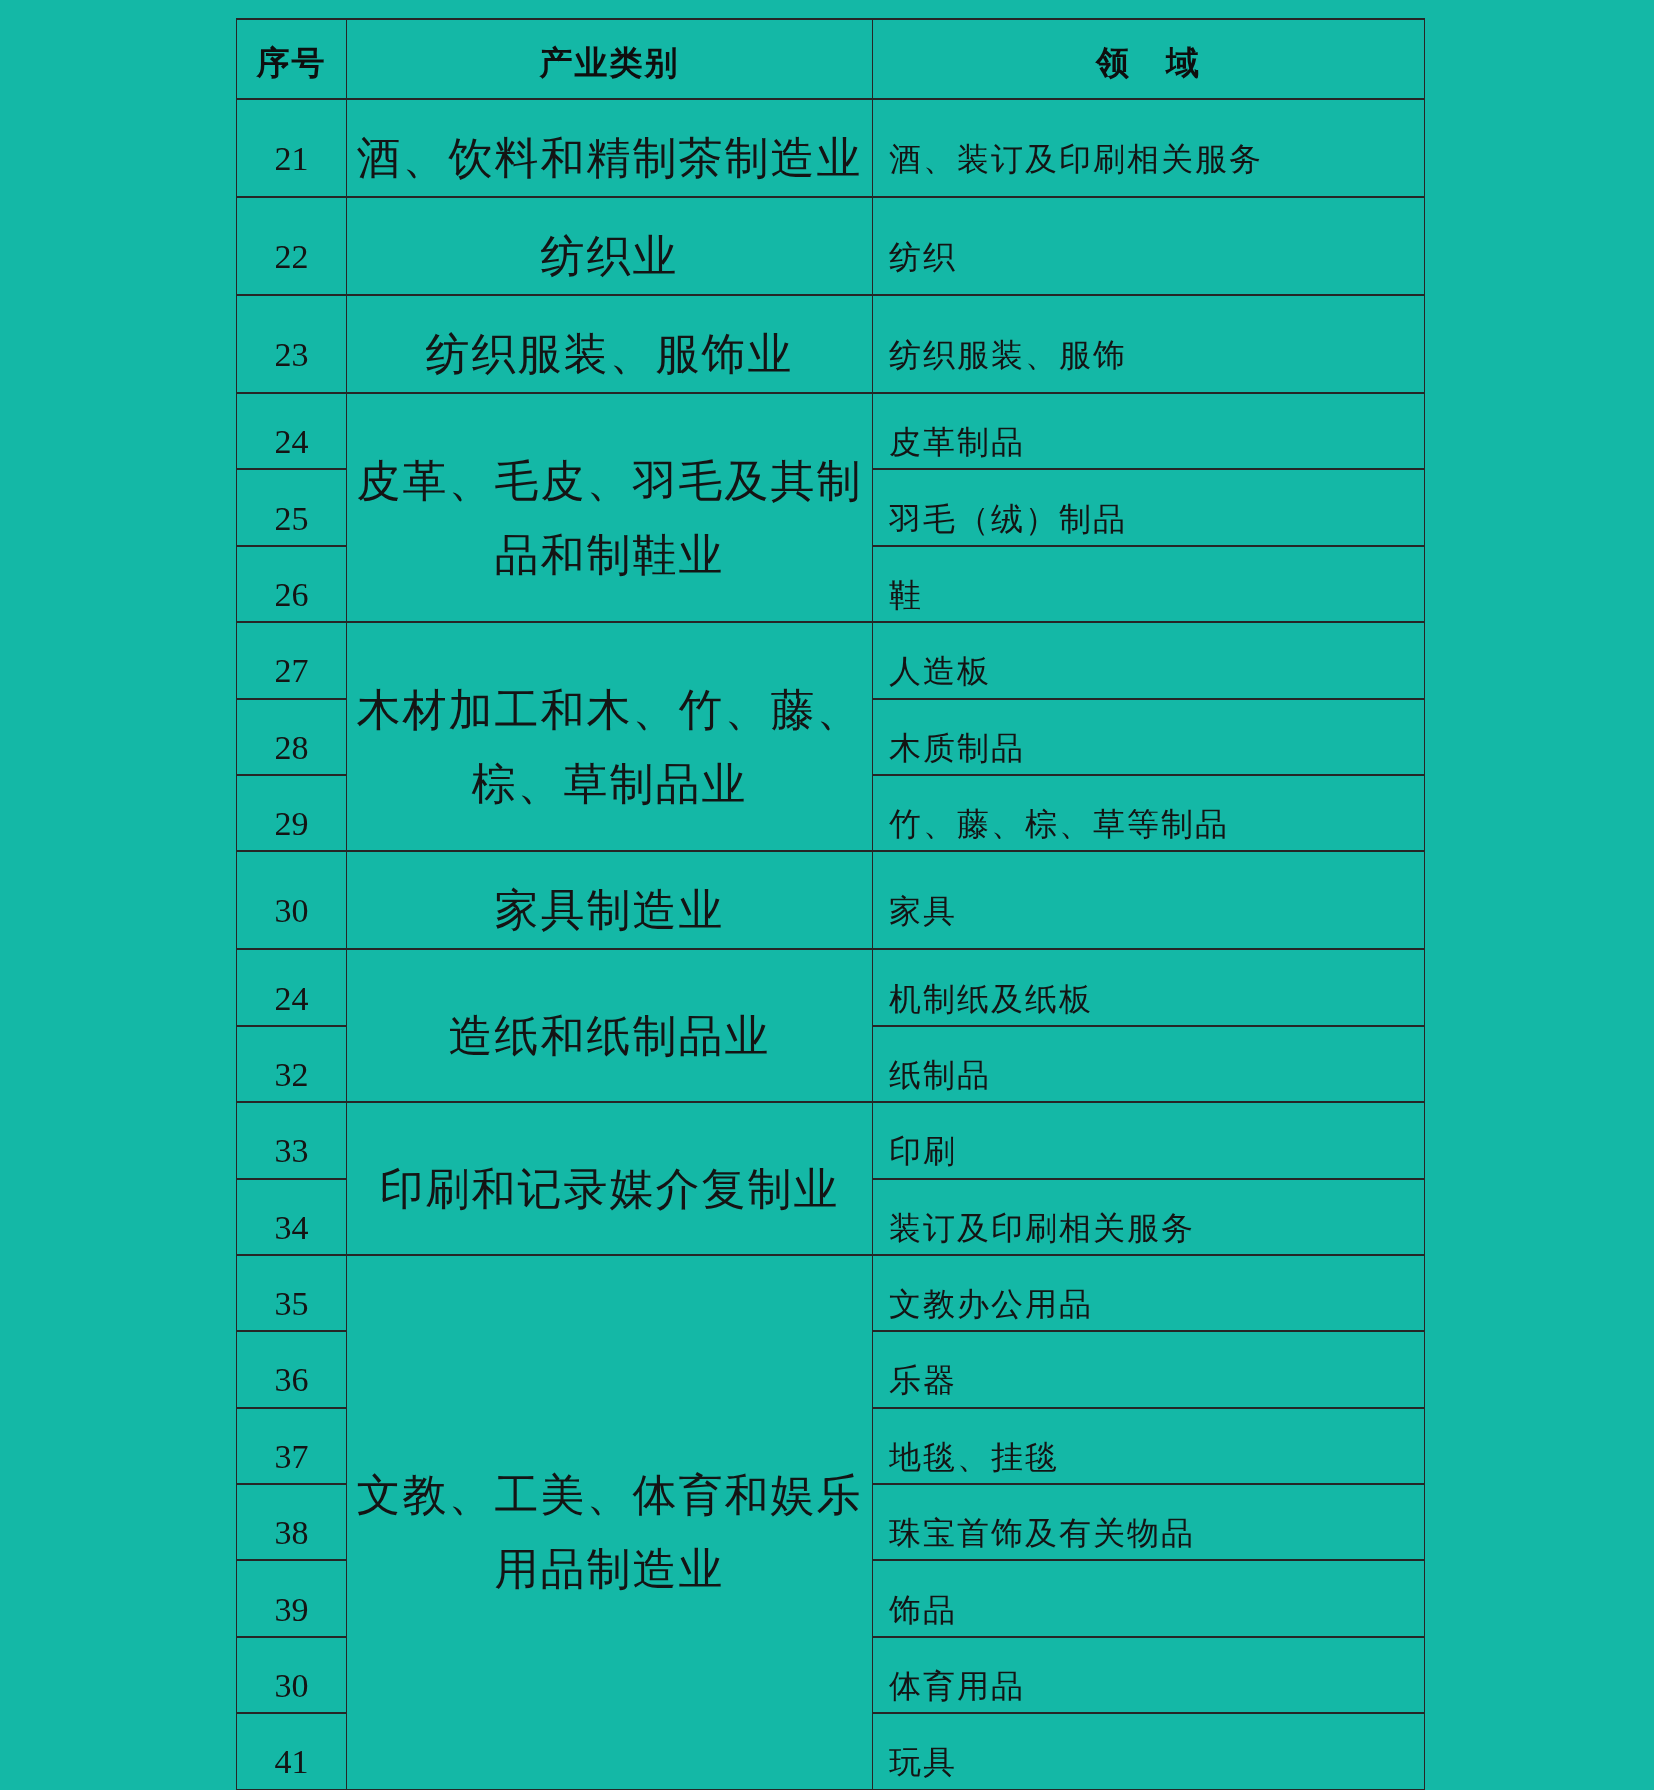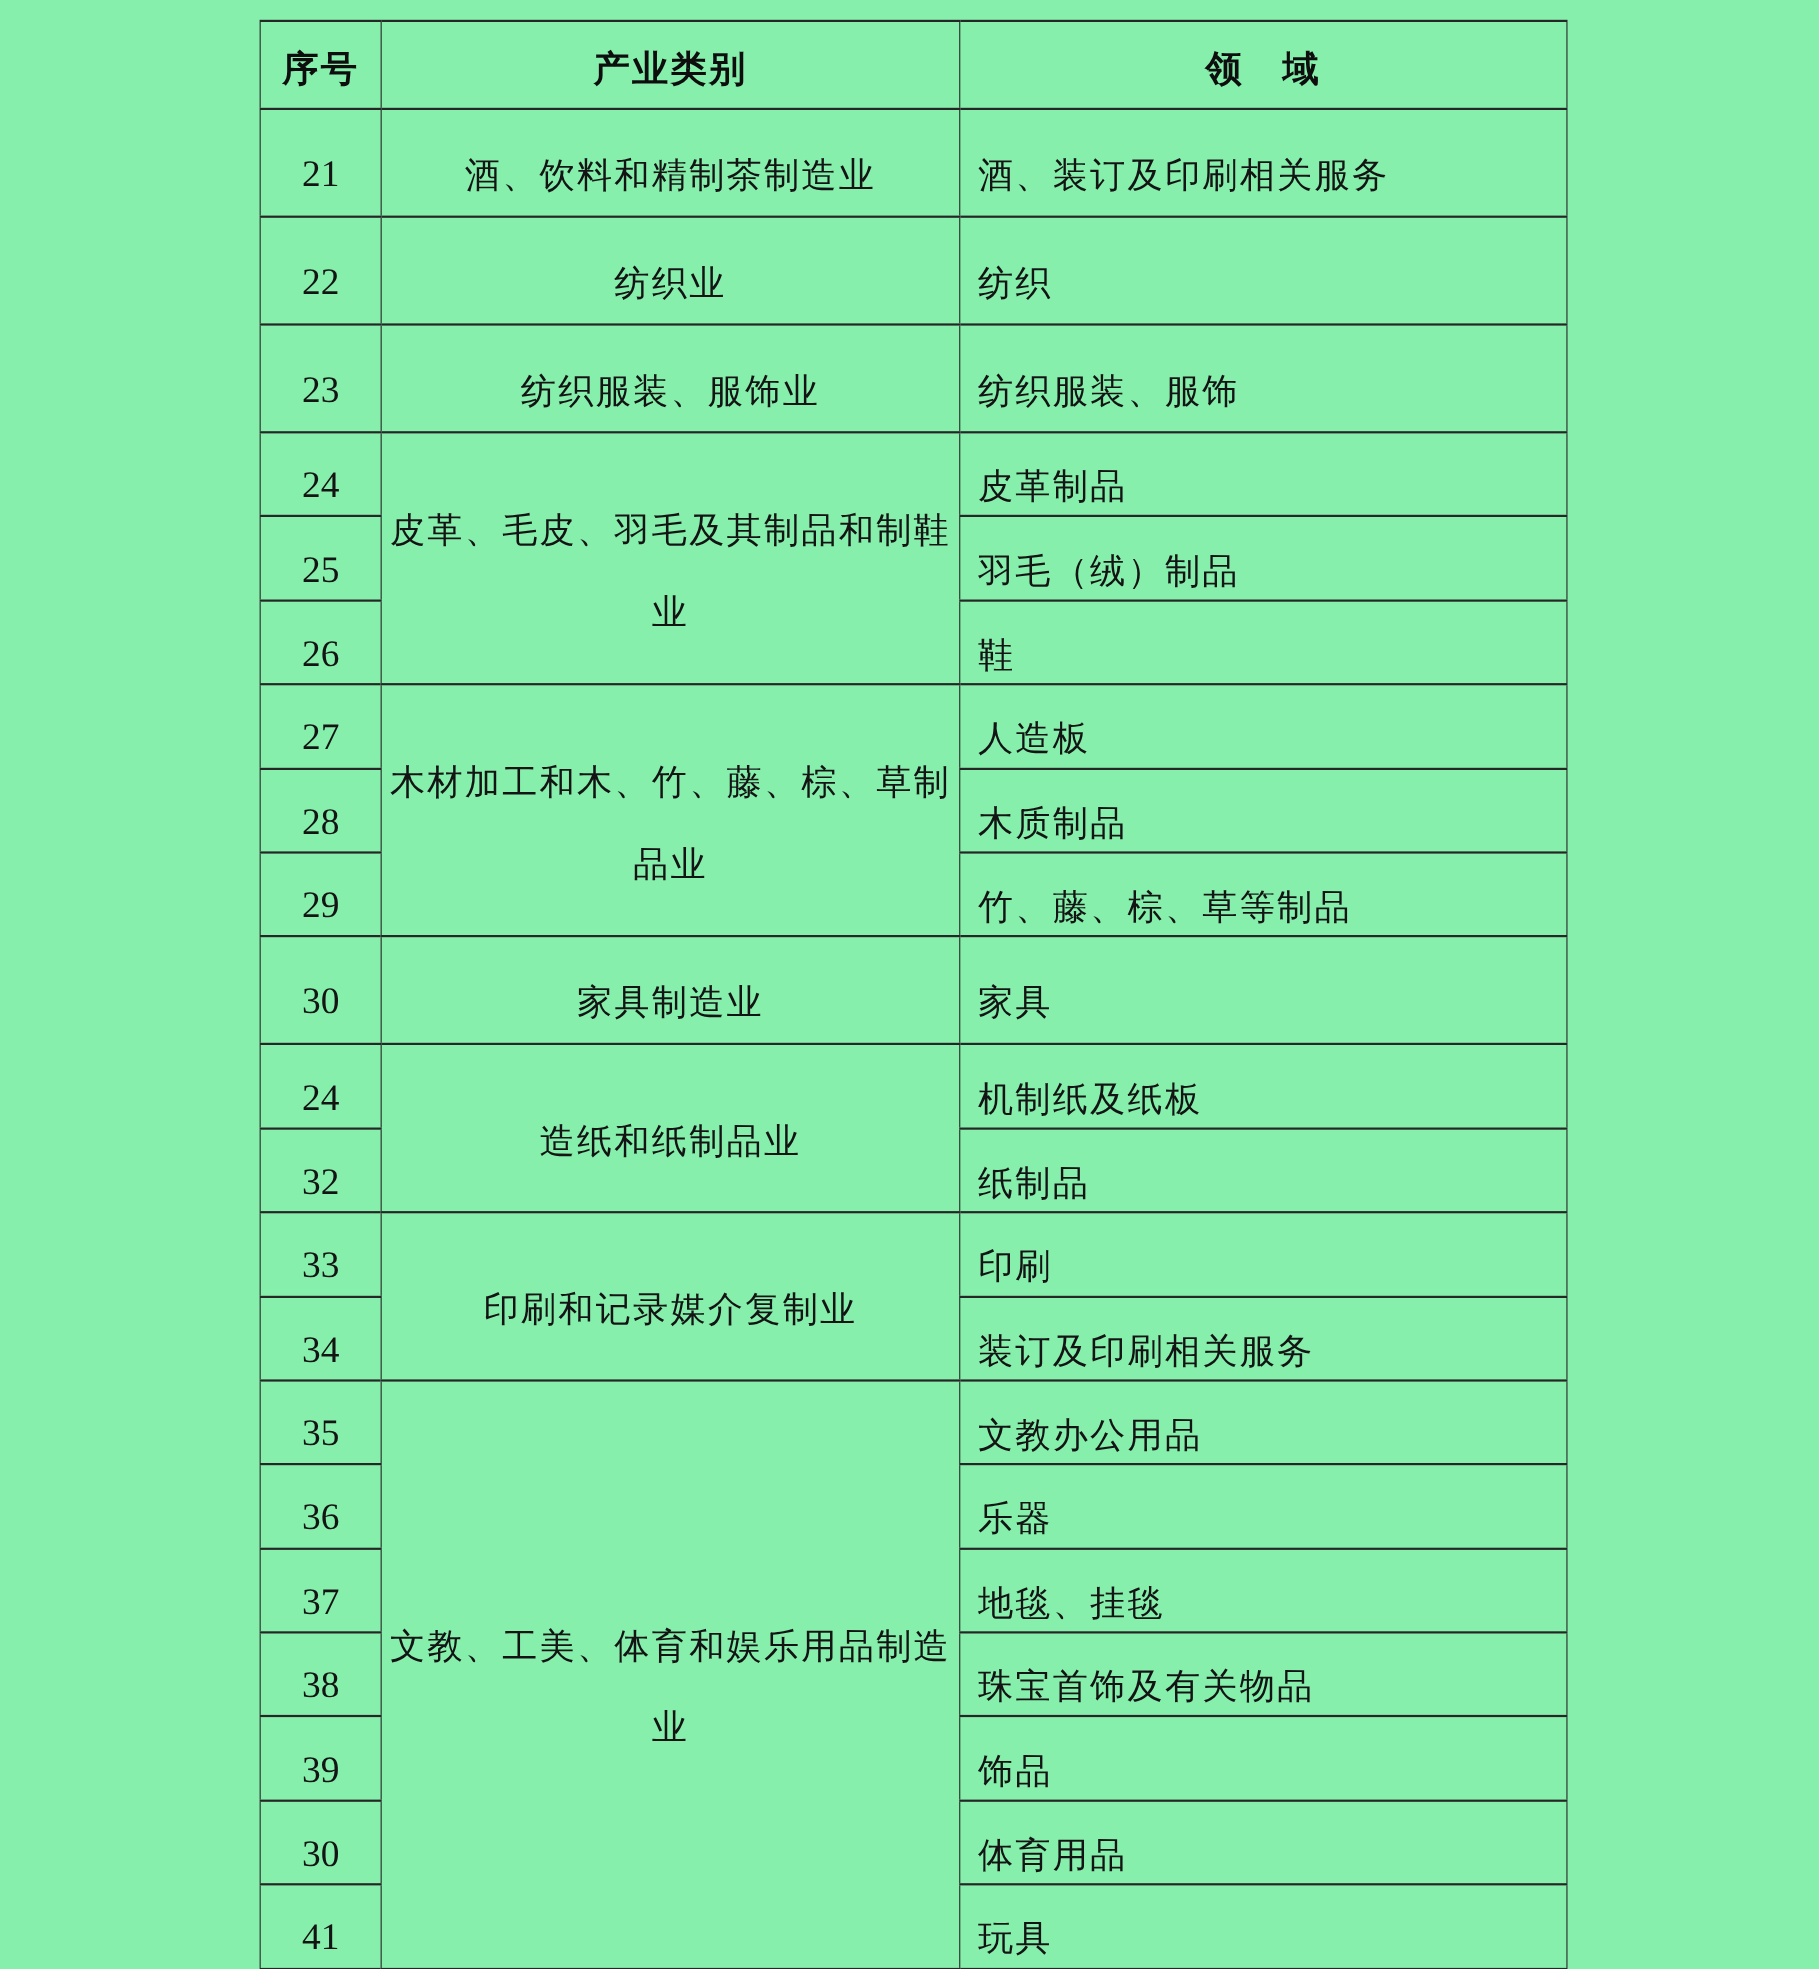--- a/index.html
+++ b/index.html
@@ -4,21 +4,21 @@
 <style>
   html, body {
     margin: 0;
     padding: 0;
     background: #ffffff;
   }
   .page {
     position: relative;
     width: 1654px;
     height: 1790px;
-    background: #86efac;
+    background: #14b8a6;
     overflow: hidden;
     font-family: "Liberation Serif", serif;
     color: #141414;
   }
   table.doc-table {
     position: absolute;
     left: 236px;
     top: 18px;
     width: 1188px;
     border-collapse: collapse;
@@ -48,21 +48,21 @@
     padding: 8px 4px 0 4px;
     color: #0e0e0e;
   }
   td.cell-no {
     font-family: "Liberation Serif", serif;
     font-size: 34px;
     text-align: center;
     padding: 22px 4px 0 4px;
   }
   td.cell-industry {
-    font-size: 32px;
+    font-size: 44px;
     letter-spacing: 2px;
     text-align: center;
     padding: 22px 6px 0 6px;
     line-height: 74px;
   }
   td.cell-field {
     font-size: 32px;
     letter-spacing: 2px;
     text-align: left;
     padding: 22px 8px 0 16px;

